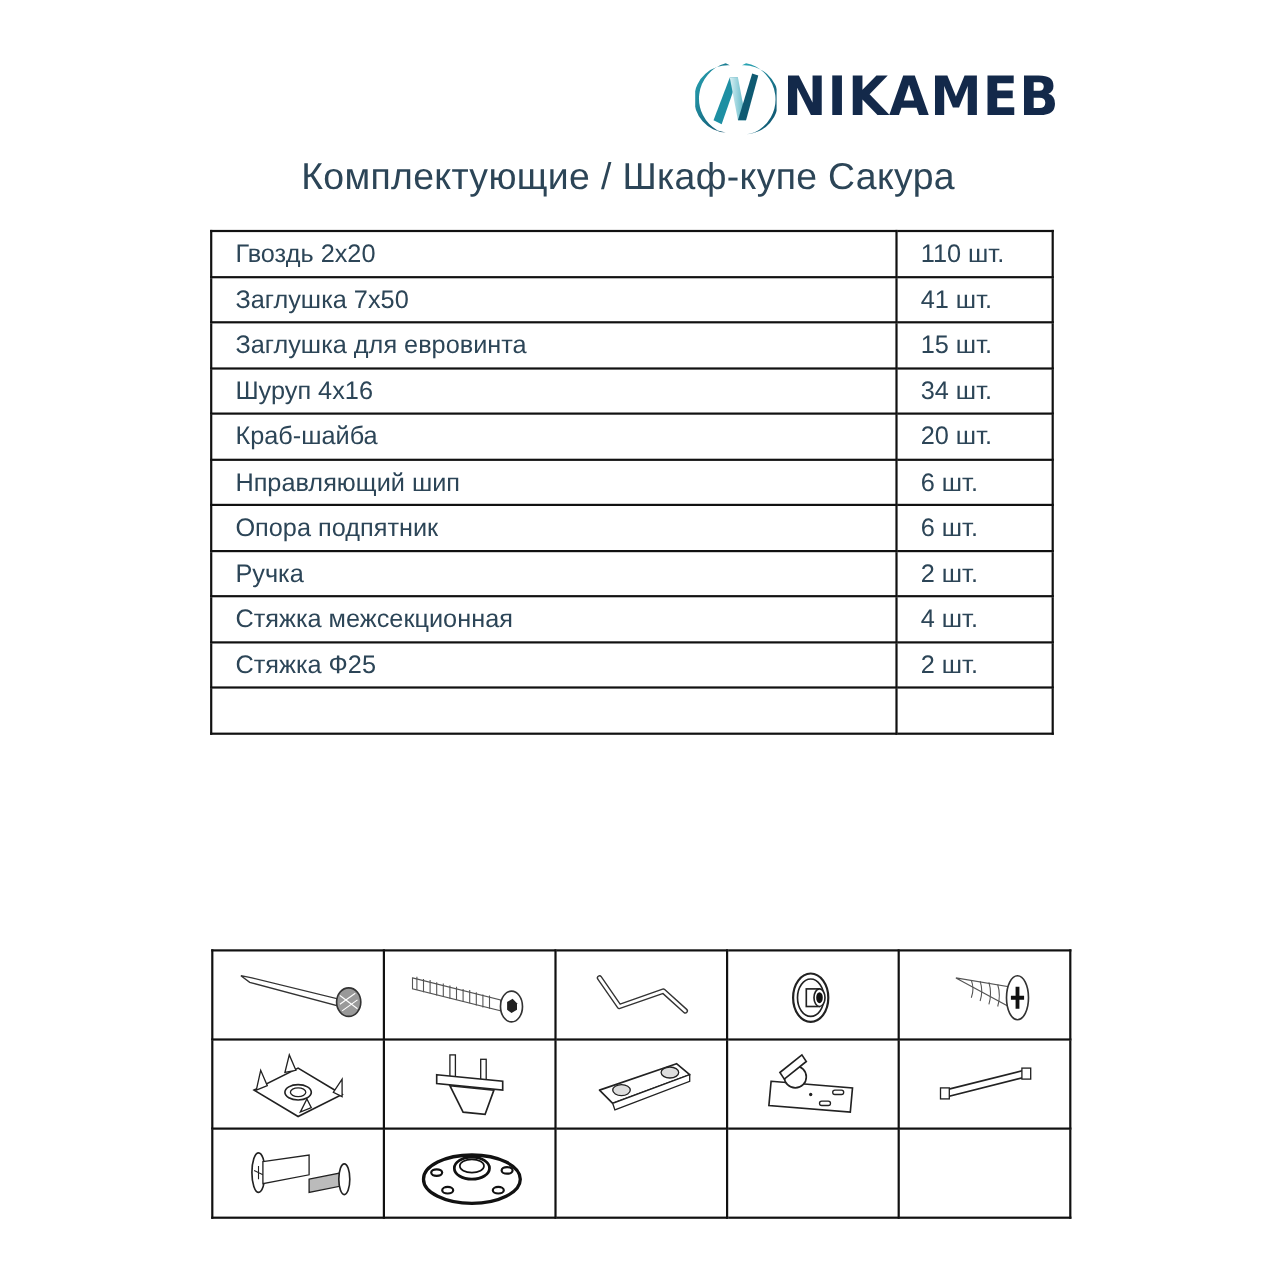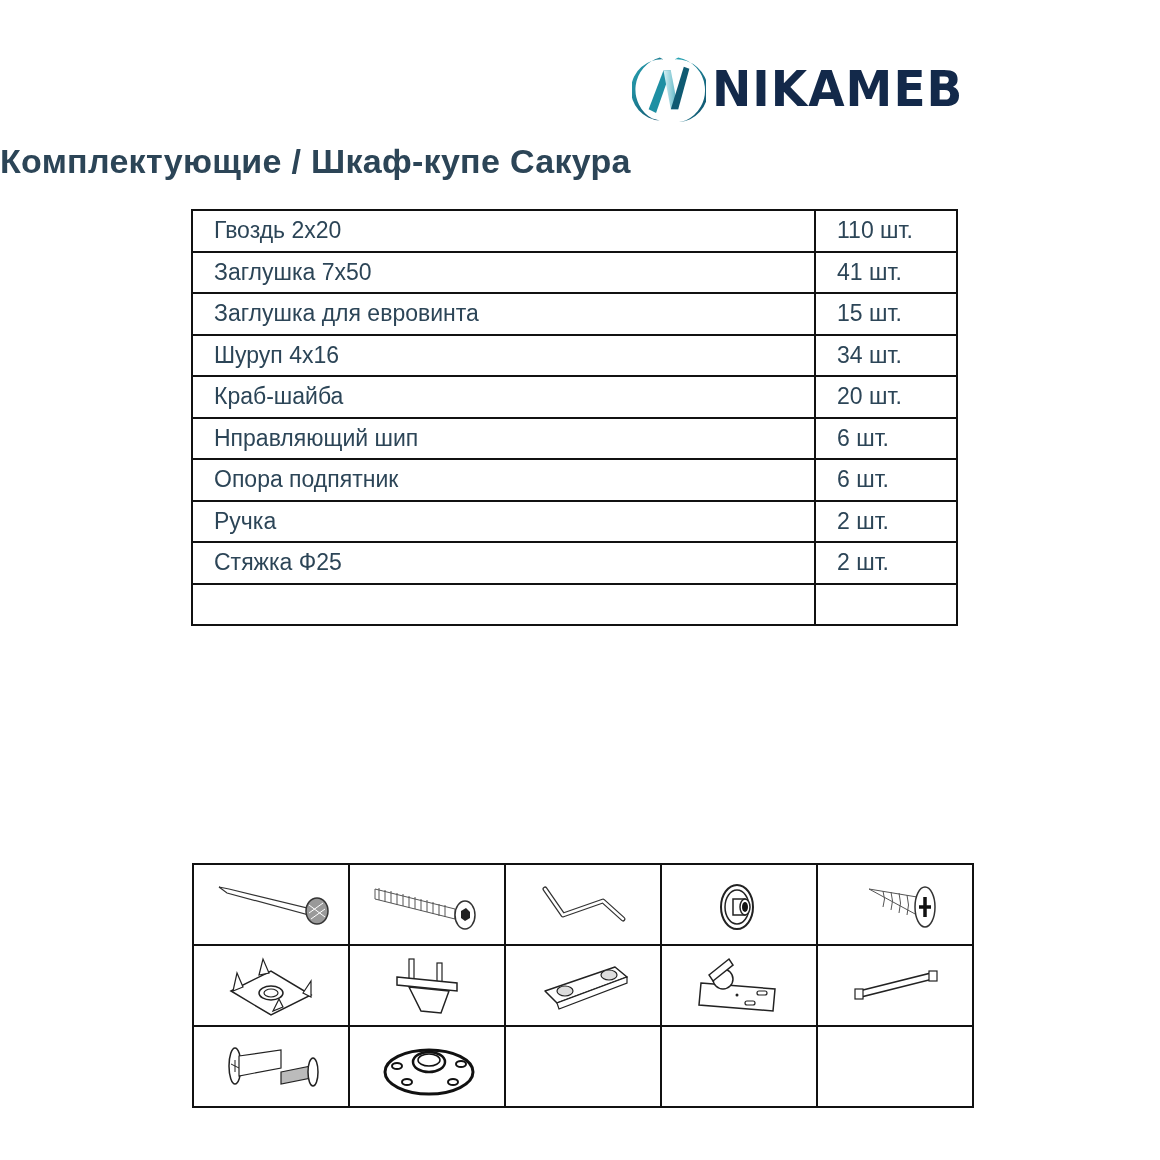--- a/index.html
+++ b/index.html
@@ -2,22 +2,22 @@
 <html><head>
   <meta charset="utf-8">
   <style>
     html, body { margin: 0; padding: 0; background: #ffffff; }
     body { width: 1160px; height: 1160px; position: relative; overflow: hidden;
            font-family: "Liberation Sans", "DejaVu Sans", sans-serif; color: #2c4557; }
     .logo { position: absolute; left: 632px; top: 52px; height: 74px; display: flex; align-items: flex-start; }
     .logo svg { width: 74px; height: 74px; display: block; }
     .logo-text { font-family: "DejaVu Sans", sans-serif; font-weight: bold; font-size: 47px; color: #13294a;
                  letter-spacing: 1px; margin-left: 6px; line-height: 74px; transform: scaleY(1.05); }
-    .title { position: absolute; left: 0; width: 1142px; top: 142px; 
-             font-family: "Liberation Sans", sans-serif; font-weight: bold; font-size: 34px; color: #2c4557;
+    .title { position: absolute; left: 0; width: 1142px; top: 142px; text-align: center;
+             font-family: "Liberation Sans", sans-serif; font-weight: normal; font-size: 34px; color: #2c4557;
              letter-spacing: 0.3px; }
     table.parts { position: absolute; left: 191px; top: 209px; border-collapse: collapse; padding-left: 28px; }
     table.parts td { border: 2.5px solid #111; height: 41.5px; padding: 0 0 0 21px;
                      font-size: 23px; color: #2c4557; vertical-align: middle; box-sizing: border-box; }
     table.parts td.name { width: 623px; }
     table.parts td.qty { width: 142px; }
     table.icons { position: absolute; left: 192px; top: 863px; border-collapse: collapse; }
     table.icons td { border: 2.5px solid #111; width: 156px; height: 81px; padding: 0; text-align: center;
                      vertical-align: middle; box-sizing: border-box; }
     table.icons td svg { display: block; margin: 0 auto; }
@@ -78,20 +78,24 @@
       </tr>
     <tr>
         <td class="name">Опора подпятник</td>
         <td class="qty">6 шт.</td>
       </tr>
     <tr>
         <td class="name">Ручка</td>
         <td class="qty">2 шт.</td>
       </tr>
     <tr>
+        <td class="name">Стяжка межсекционная</td>
+        <td class="qty">4 шт.</td>
+      </tr>
+    <tr>
         <td class="name">Стяжка Ф25</td>
         <td class="qty">2 шт.</td>
       </tr>
     <tr>
         <td class="name"></td>
         <td class="qty"></td>
       </tr>
   </tbody>
 </table>
 

